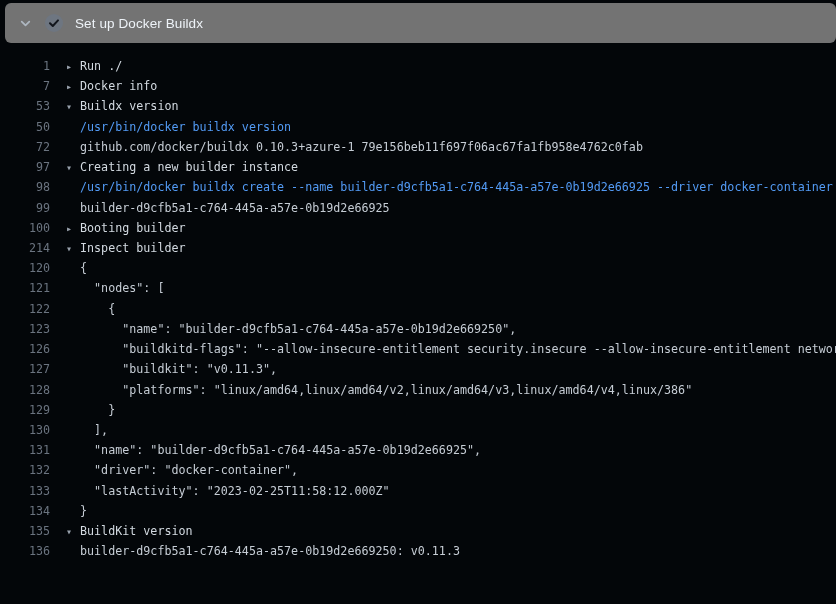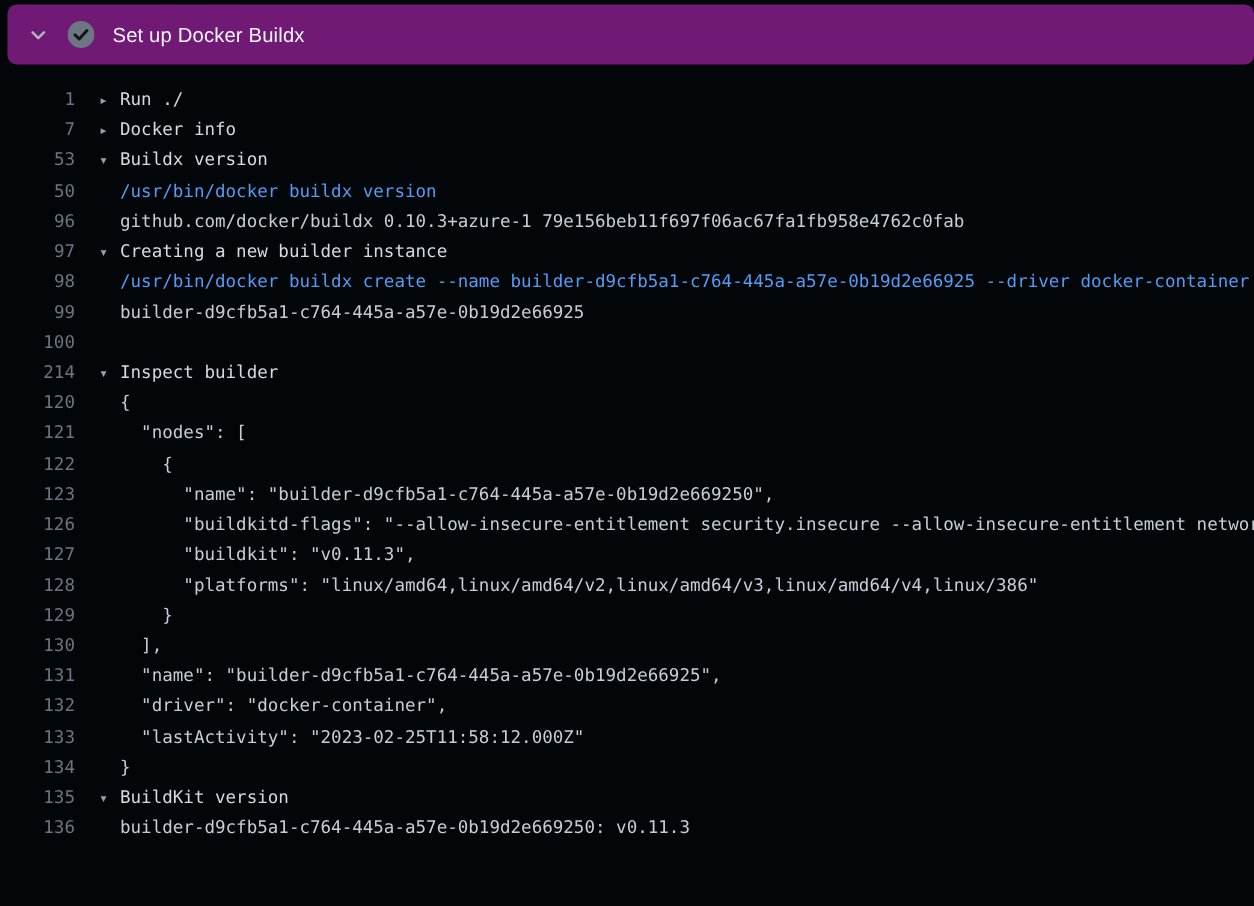--- a/index.html
+++ b/index.html
@@ -3,21 +3,21 @@
 <meta charset="utf-8">
 <style>
   html,body{margin:0;padding:0;}
   body{
     width:836px;height:604px;position:relative;overflow:hidden;
     background:#030609;
     font-family:"Liberation Sans",sans-serif;
   }
   .step-header{
     position:absolute;top:3px;left:5px;right:0;height:40px;
-    background:#701a75;border-radius:6px;
+    background:#737373;border-radius:6px;
     display:flex;align-items:center;box-sizing:border-box;
     padding-left:14px;cursor:pointer;
   }
   .chev{margin-right:13px;display:flex;align-items:center;}
   .check{margin-right:12px;display:flex;align-items:center;}
   .step-title{
     color:#eef3f8;font-size:13.5px;font-weight:400;letter-spacing:.1px;
   }
   .log{
     position:absolute;top:56px;left:0;right:0;
@@ -73,41 +73,42 @@
     <span class="num">53</span>
     <span class="content"><span class="arrow">▾</span><span class="txt">Buildx version</span></span>
   </div>
 
   <div class="row plain cmd">
     <span class="num">50</span>
     <span class="content"><span class="txt">/usr/bin/docker buildx version</span></span>
   </div>
 
   <div class="row plain">
-    <span class="num">96</span>
+    <span class="num">72</span>
     <span class="content"><span class="txt">github.com/docker/buildx 0.10.3+azure-1 79e156beb11f697f06ac67fa1fb958e4762c0fab</span></span>
   </div>
 
   <div class="row group">
     <span class="num">97</span>
     <span class="content"><span class="arrow">▾</span><span class="txt">Creating a new builder instance</span></span>
   </div>
 
   <div class="row plain cmd">
     <span class="num">98</span>
     <span class="content"><span class="txt">/usr/bin/docker buildx create --name builder-d9cfb5a1-c764-445a-a57e-0b19d2e66925 --driver docker-container</span></span>
   </div>
 
   <div class="row plain">
     <span class="num">99</span>
     <span class="content"><span class="txt">builder-d9cfb5a1-c764-445a-a57e-0b19d2e66925</span></span>
   </div>
 
   <div class="row group">
     <span class="num">100</span>
+    <span class="content"><span class="arrow">▸</span><span class="txt">Booting builder</span></span>
   </div>
 
   <div class="row group">
     <span class="num">214</span>
     <span class="content"><span class="arrow">▾</span><span class="txt">Inspect builder</span></span>
   </div>
 
   <div class="row plain">
     <span class="num">120</span>
     <span class="content"><span class="txt">{</span></span>

